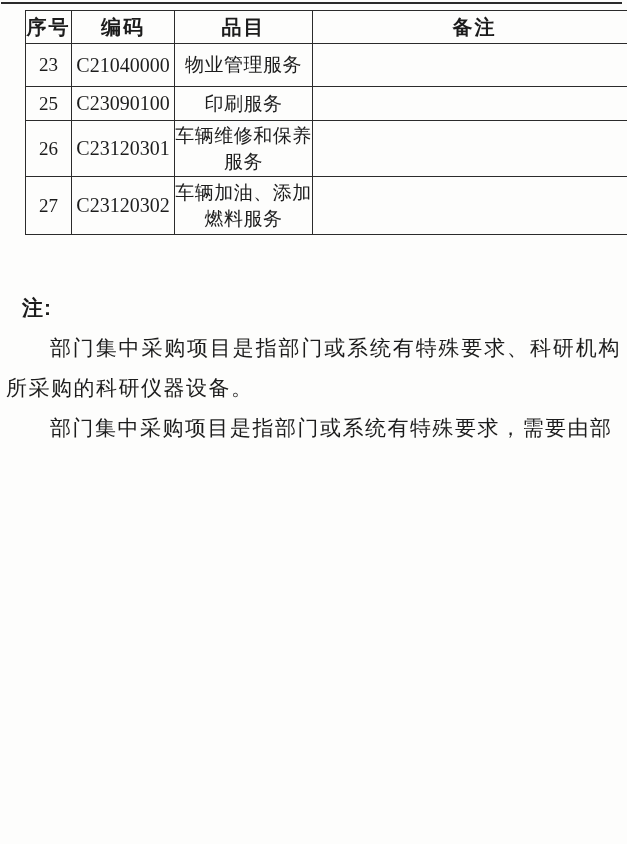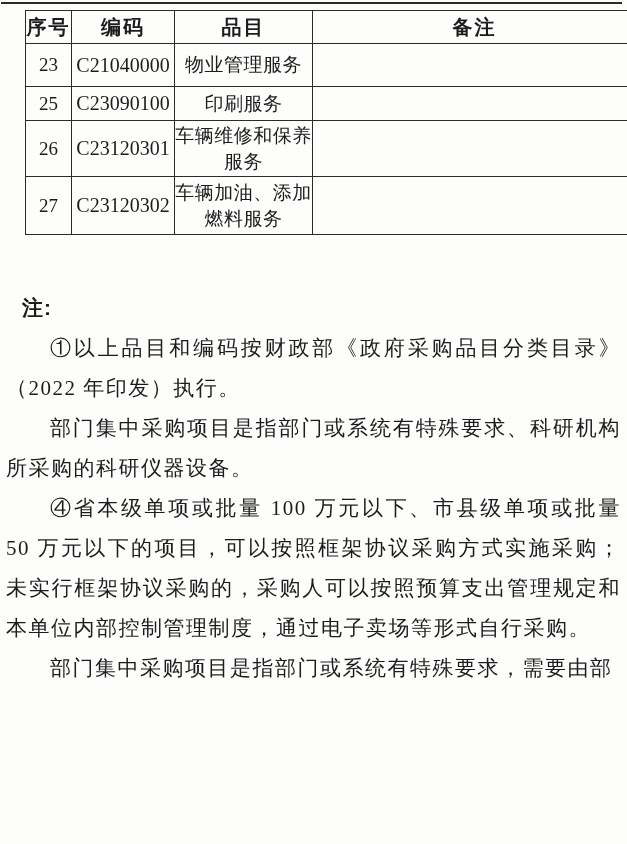--- a/index.html
+++ b/index.html
@@ -139,19 +139,17 @@
         <td class="cell-code">C23120302</td>
         <td class="cell-item">车辆加油、添加
 燃料服务</td>
         <td class="cell-remark"></td>
       </tr>
     </tbody>
   </table>
 
   <div class="notes">
     <p class="note-label">注:</p>
-    <p class="note-item">①以上品目和编码按财政部《政府采购品目分类目录》（2022 年印发）执行。</p>
     <p class="note-item">部门集中采购项目是指部门或系统有特殊要求、科研机构所采购的科研仪器设备。</p>
-    <p class="note-item">④省本级单项或批量 100 万元以下、市县级单项或批量 50 万元以下的项目，可以按照框架协议采购方式实施采购；未实行框架协议采购的，采购人可以按照预算支出管理规定和本单位内部控制管理制度，通过电子卖场等形式自行采购。</p>
     <p class="section-paragraph">部门集中采购项目是指部门或系统有特殊要求，需要由部</p>
   </div>
 
 </div>
 
 </body></html>

